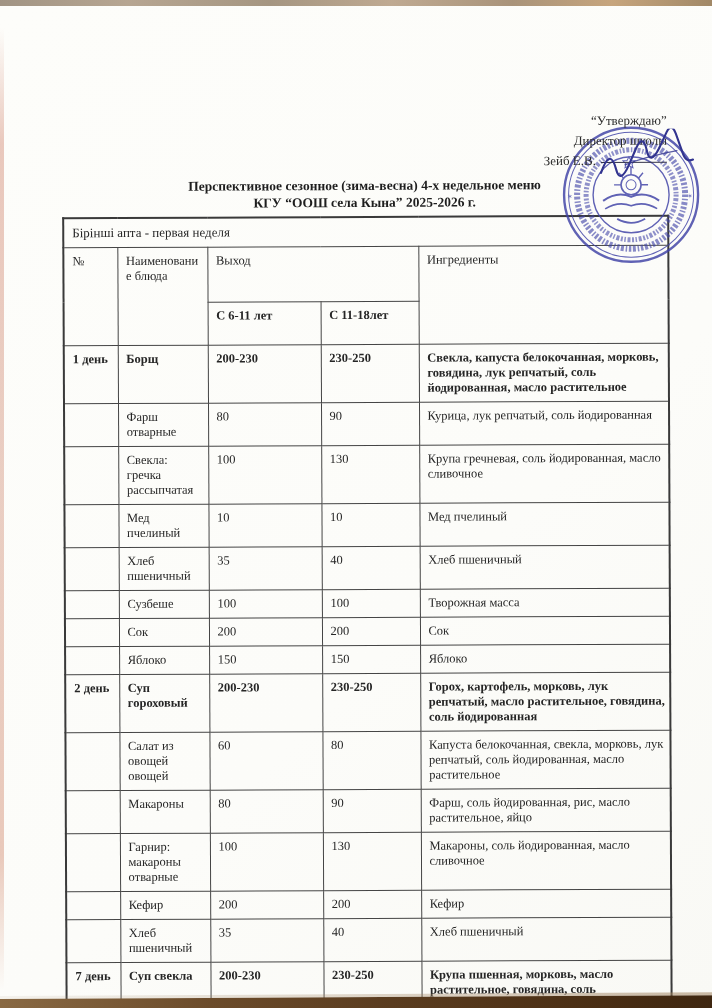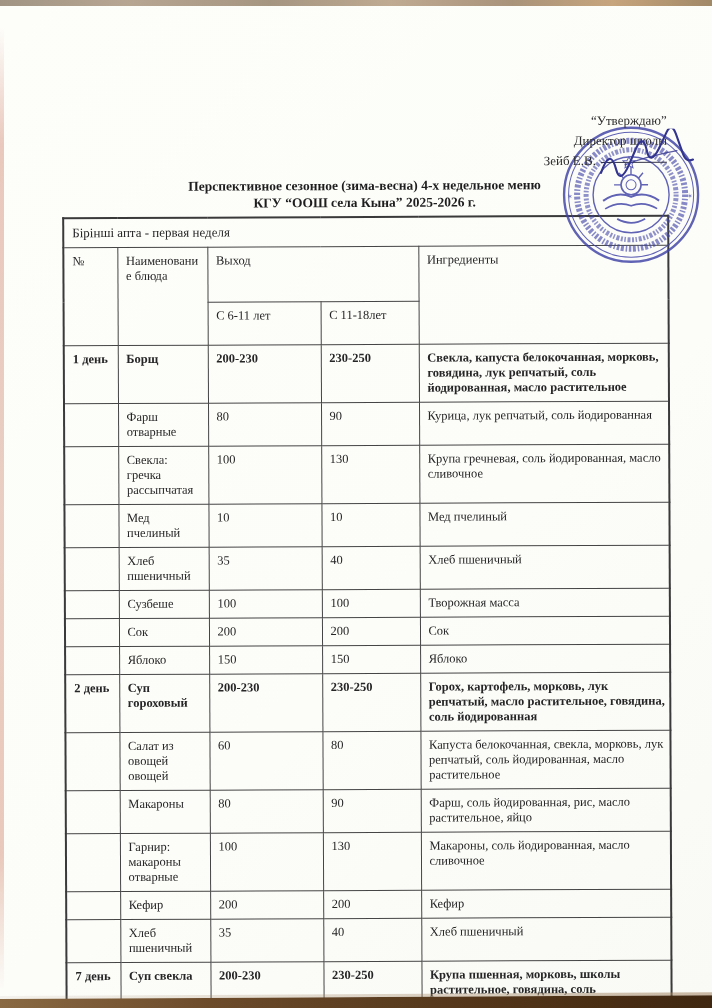--- a/index.html
+++ b/index.html
@@ -37,21 +37,21 @@
     font-weight:bold;font-size:13.5px;line-height:1.25;color:#1e1e1e;z-index:1;}
 
   
   table.menu{position:absolute;left:63px;top:216px;width:605px;border-collapse:collapse;table-layout:fixed;
     font-size:12.5px;line-height:1.2;color:#262626;}
   table.menu{border:2.2px solid #3a3a3a;}
   table.menu td, table.menu th{border:1.6px solid #454545;border-top-width:1.8px;border-bottom-width:1.8px;
     vertical-align:top;text-align:left;padding:6px 4px 6px 8px;font-weight:normal;word-wrap:break-word;}
   .week-row td{font-weight:bold;font-size:13px;padding:8px 8px;}
   thead th{font-weight:bold;}
-  thead tr.sub th{font-weight:normal;height:30px;}
+  thead tr.sub th{font-weight:bold;height:30px;}
   thead tr.main th{height:42px;}
   td.day-cell{font-weight:bold;border-radius:8px;}
   tr.day-row td{font-weight:bold;}
   td.portion-cell{padding-left:9px;}
   td.ingredients-cell{padding-right:8px;}
 </style>
 </head>
 <body style="color: rgb(38, 38, 38);">
 
 <div class="scan-page">
@@ -218,21 +218,21 @@
             <td class="dish-cell">Хлеб пшеничный</td>
             <td class="portion-cell">35</td>
             <td class="portion-cell">40</td>
             <td class="ingredients-cell">Хлеб пшеничный</td>
           </tr>
           <tr class="day-row">
             <td class="day-cell">7 день</td>
             <td class="dish-cell">Суп свекла</td>
             <td class="portion-cell">200-230</td>
             <td class="portion-cell">230-250</td>
-            <td class="ingredients-cell">Крупа пшенная, морковь, школы растительное, говядина, соль</td>
+            <td class="ingredients-cell">Крупа пшенная, морковь, масло растительное, говядина, соль</td>
           </tr>
         </tbody>
     </table>
 
   </div>
 
   <div class="edge-top"></div>
   <div class="edge-left"></div>
   <div class="edge-bottom"></div>
 </div>

